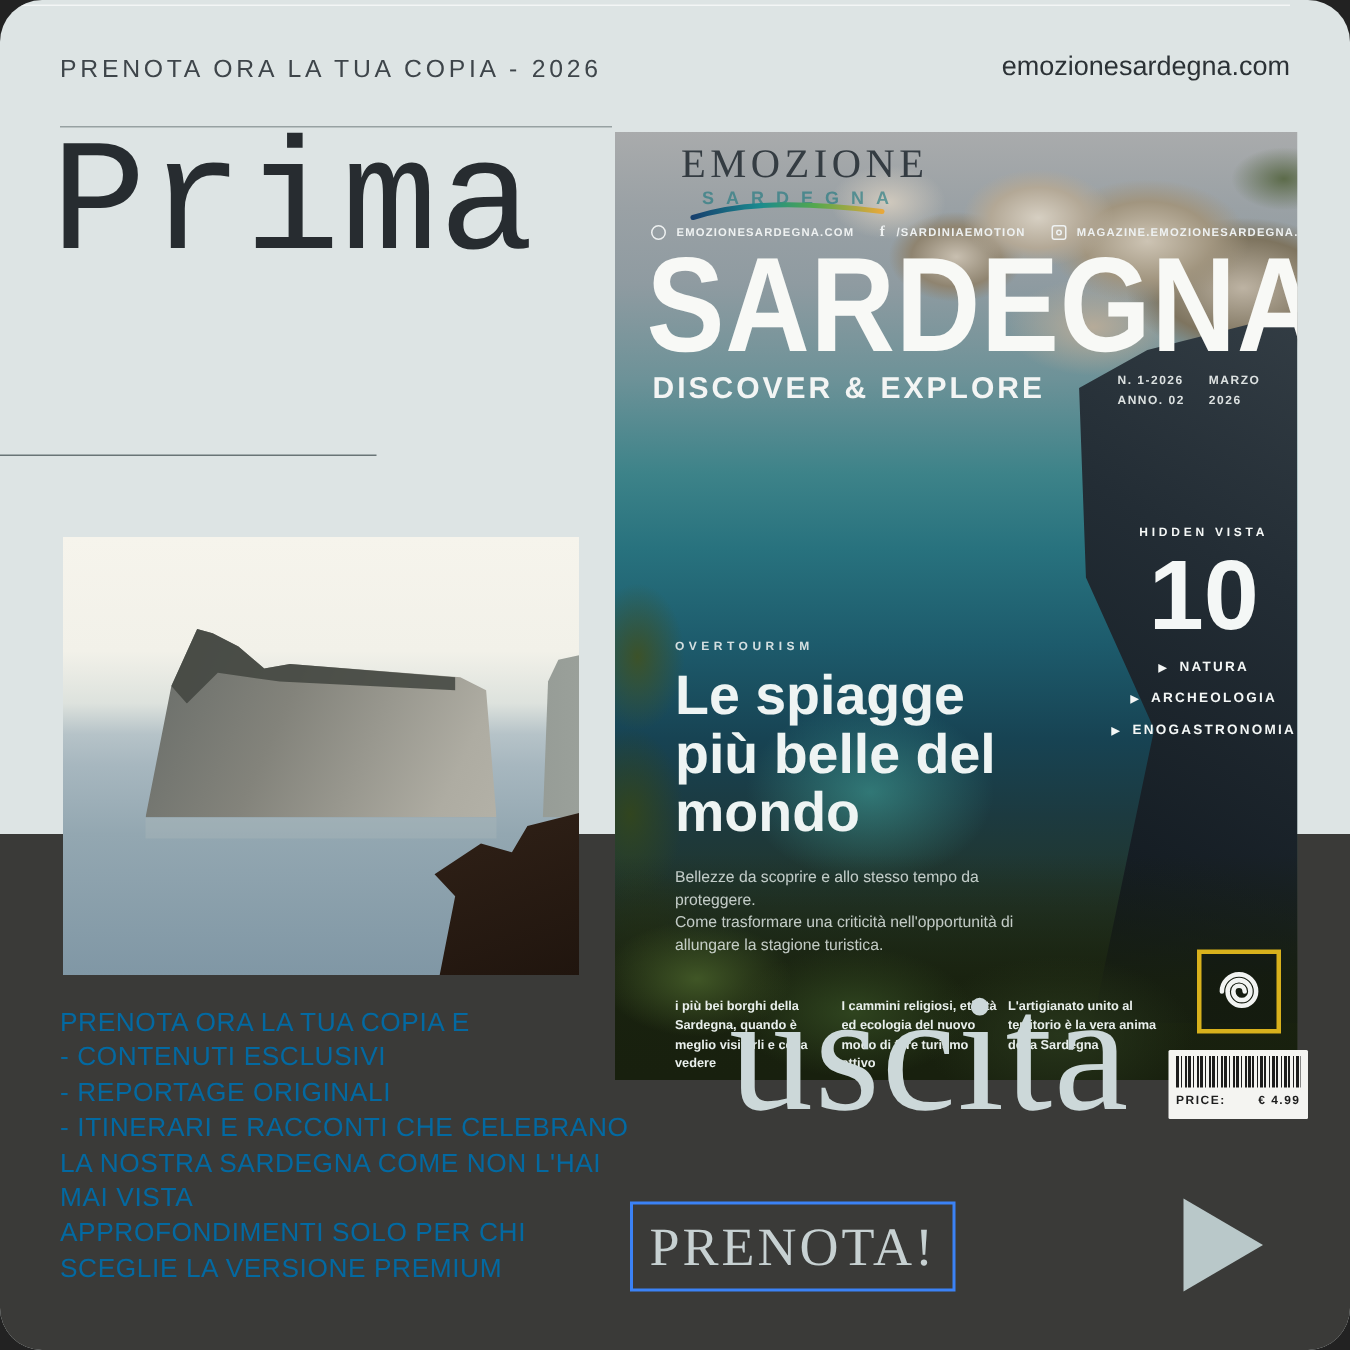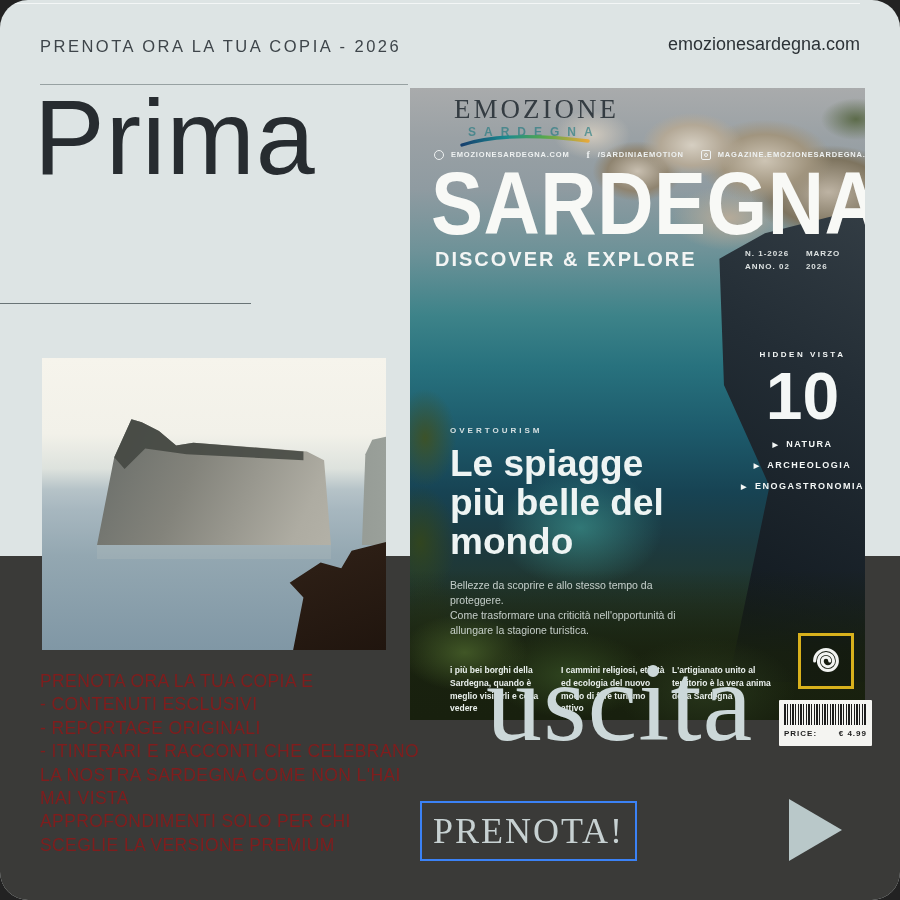--- a/index.html
+++ b/index.html
@@ -7,21 +7,21 @@
         font-family:"Liberation Sans",sans-serif;border-radius:28px;}
 
   
   .top-hairline{position:absolute;left:12px;top:3px;width:848px;height:1px;background:rgba(252,253,253,.7);}
   .hdr-left{position:absolute;left:40px;top:37px;font-size:16.5px;letter-spacing:2.5px;
             color:#3e454a;font-weight:500;}
   .hdr-right{position:absolute;right:40px;top:34px;font-size:18px;color:#2c3236;cursor:pointer;}
   .hdr-rule{position:absolute;left:40px;top:84px;width:368px;height:1px;background:#97a1a2;}
 
   
-  .word-prima{position:absolute;left:34px;top:84px;font-family:Liberation Sans, sans-serif;
+  .word-prima{position:absolute;left:34px;top:84px;font-family:Liberation Mono, monospace;
               font-size:106px;line-height:1;color:#272c30;letter-spacing:1px;}
   .word-uscita{position:absolute;left:486px;top:646px;font-family:"Liberation Serif",serif;
                font-size:112px;line-height:1;color:#ccd8d9;z-index:6;letter-spacing:1px;}
   .mid-rule{position:absolute;left:0;top:303px;width:251px;height:1px;background:#697476;}
 
   
   .dark-bg{position:absolute;left:0;top:556px;width:900px;height:344px;background:#3a3a38;}
 
   
   .photo{position:absolute;left:42px;top:358px;width:344px;height:292px;overflow:hidden;z-index:2;}
@@ -114,21 +114,21 @@
   
   .barcode-box{position:absolute;left:779px;top:700px;width:93px;height:46px;background:#f4f4f1;
     z-index:7;padding:4px 5px;box-sizing:border-box;border-radius:1px;}
   .bars{height:21px;background:repeating-linear-gradient(90deg,#1c1c1c 0 2px,#f4f4f1 2px 3px,
         #1c1c1c 3px 4px,#f4f4f1 4px 6px,#1c1c1c 6px 7px,#f4f4f1 7px 8px);}
   .price-row{display:flex;justify-content:space-between;margin-top:4px;font-size:8px;
     font-weight:700;letter-spacing:1px;color:#1d1d1d;}
 
   
   .promo{position:absolute;left:40px;top:670px;width:385px;z-index:4;}
-  .promo div{font-size:17.5px;line-height:23.4px;letter-spacing:.4px;color:#7f1d1d;}
+  .promo div{font-size:17.5px;line-height:23.4px;letter-spacing:.4px;color:#0369a1;}
 
   
   .btn-prenota{position:absolute;left:420px;top:801px;width:217px;height:60px;z-index:6;
     border:2px solid #3b82f6;display:flex;align-items:center;justify-content:center;
     font-family:"Liberation Serif",serif;font-size:36px;letter-spacing:2px;color:#c7d1d2;
     box-sizing:border-box;cursor:pointer;background:transparent;}
   .arrow-next{position:absolute;left:789px;top:799px;width:0;height:0;z-index:6;cursor:pointer;
     border-top:31px solid transparent;border-bottom:31px solid transparent;border-left:53px solid #b9c8c9;}
 </style>
 </head>

